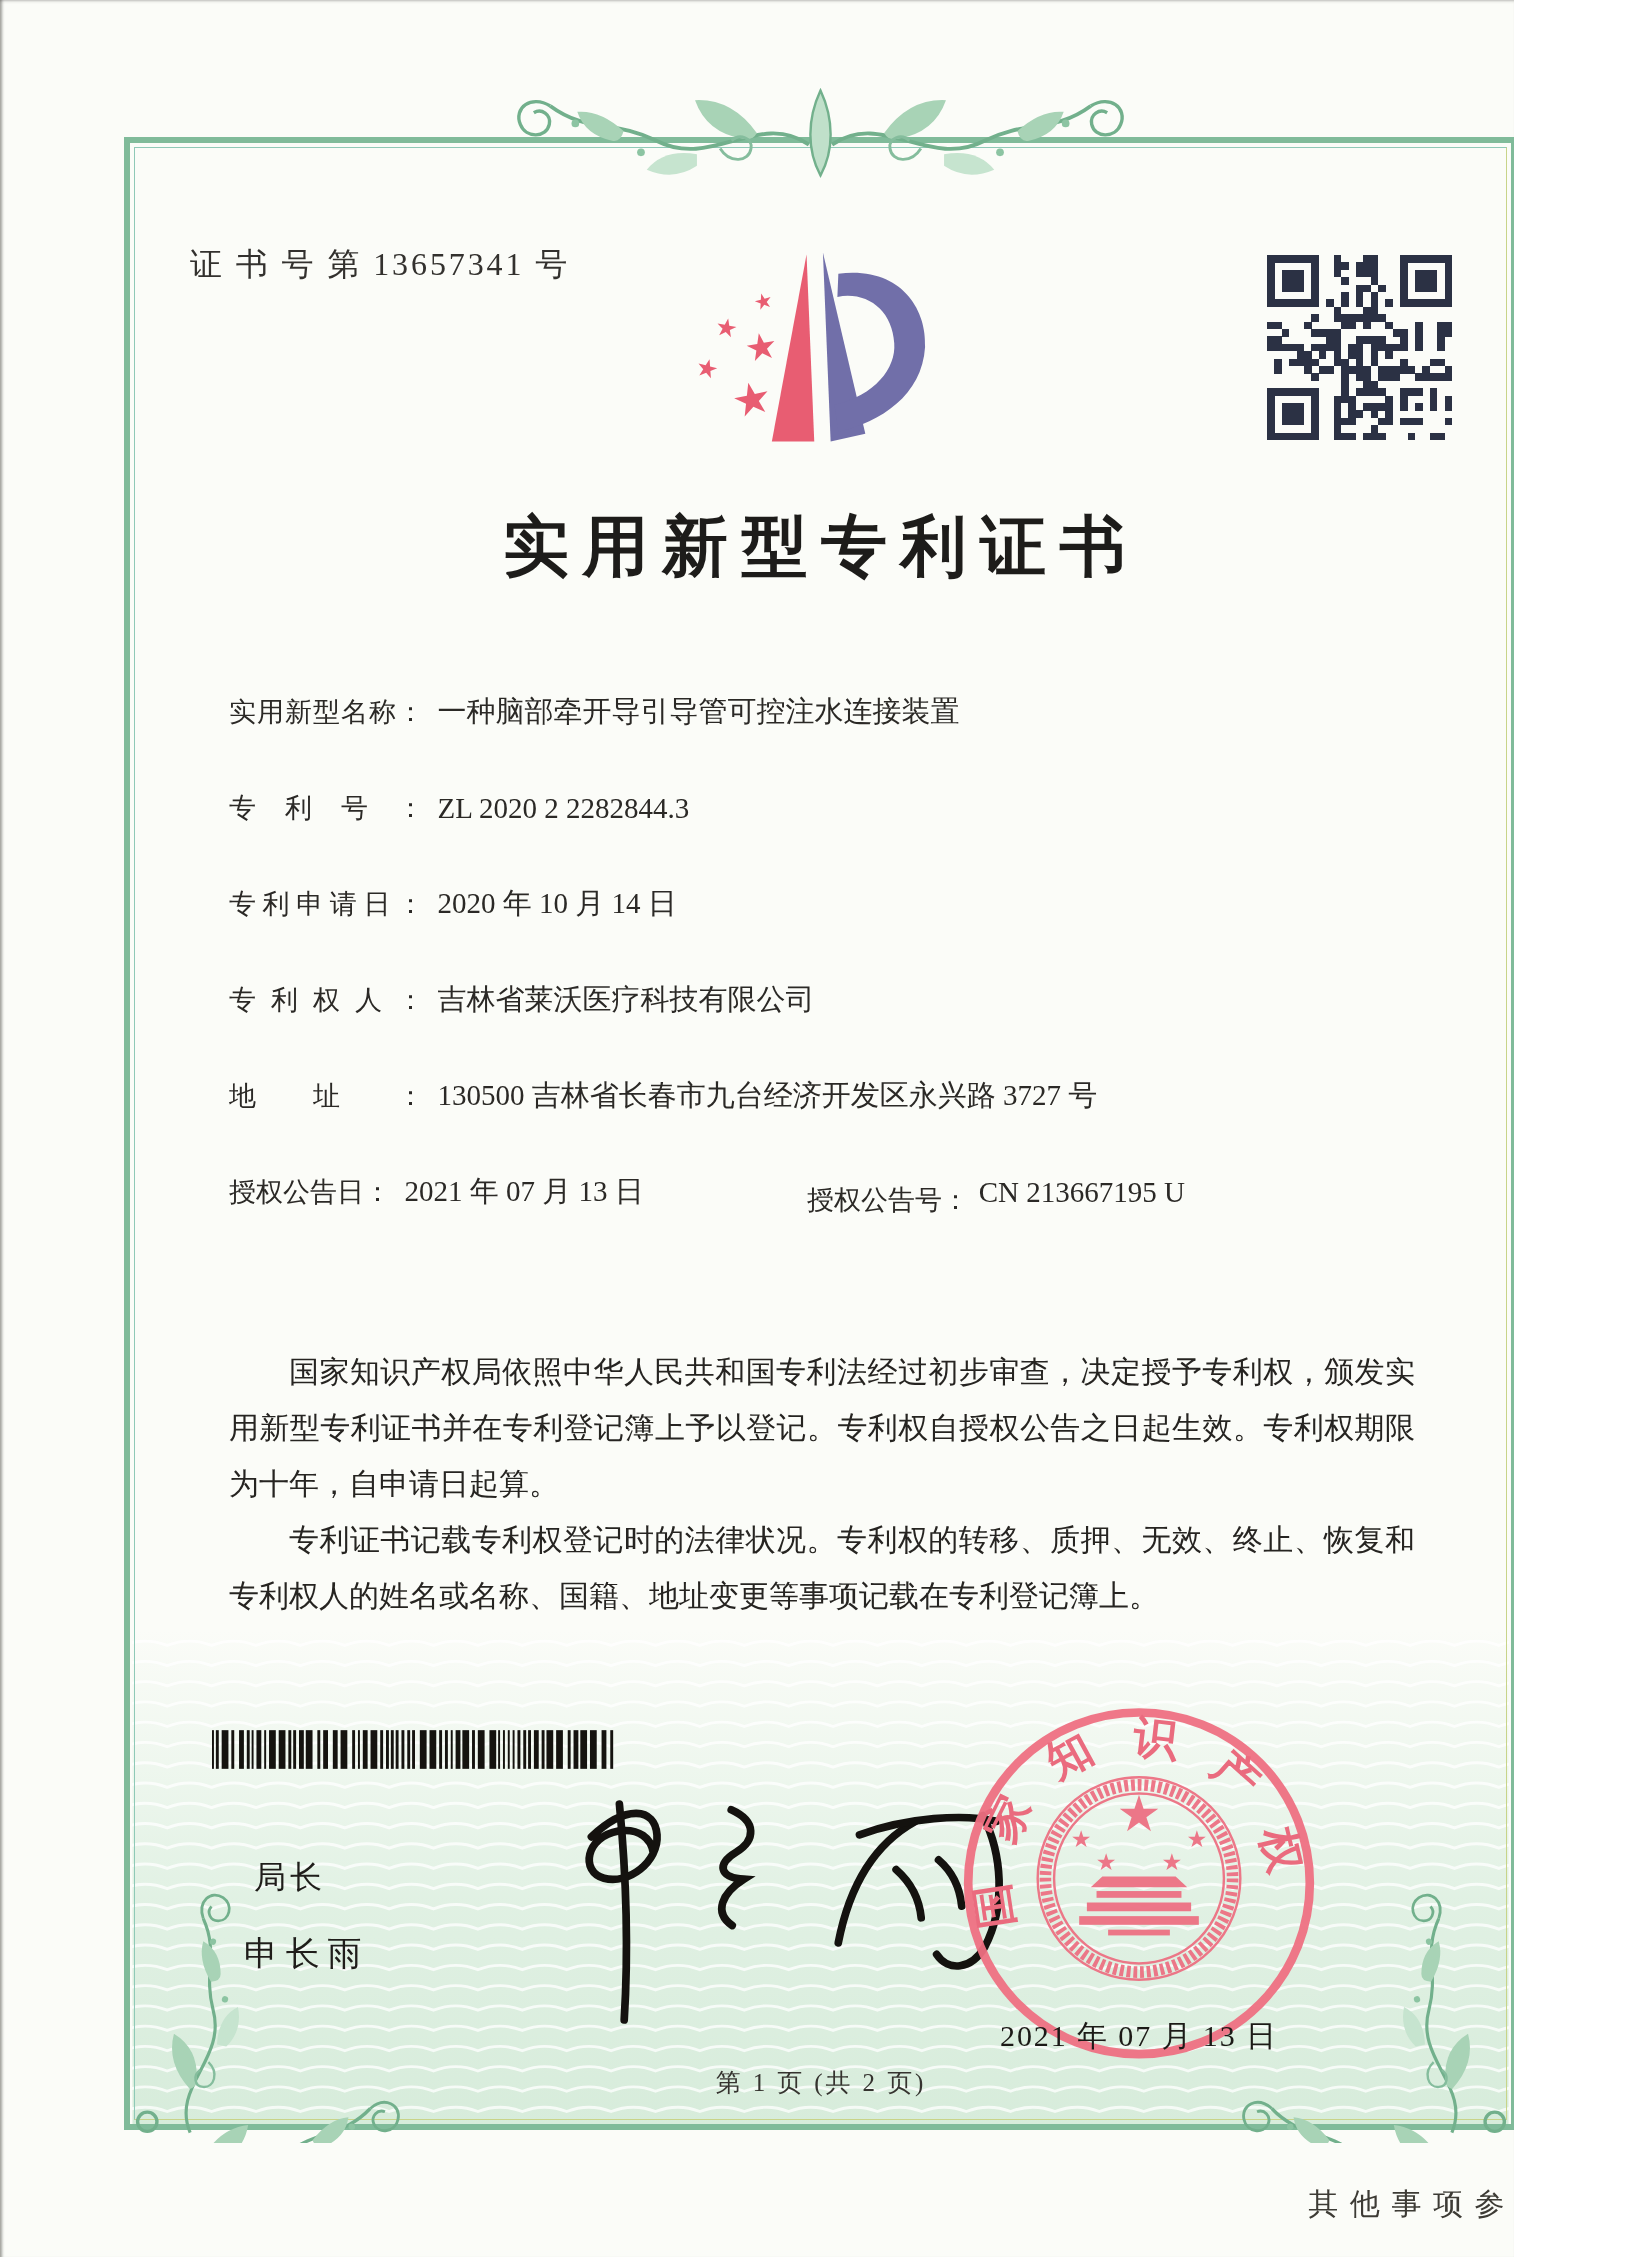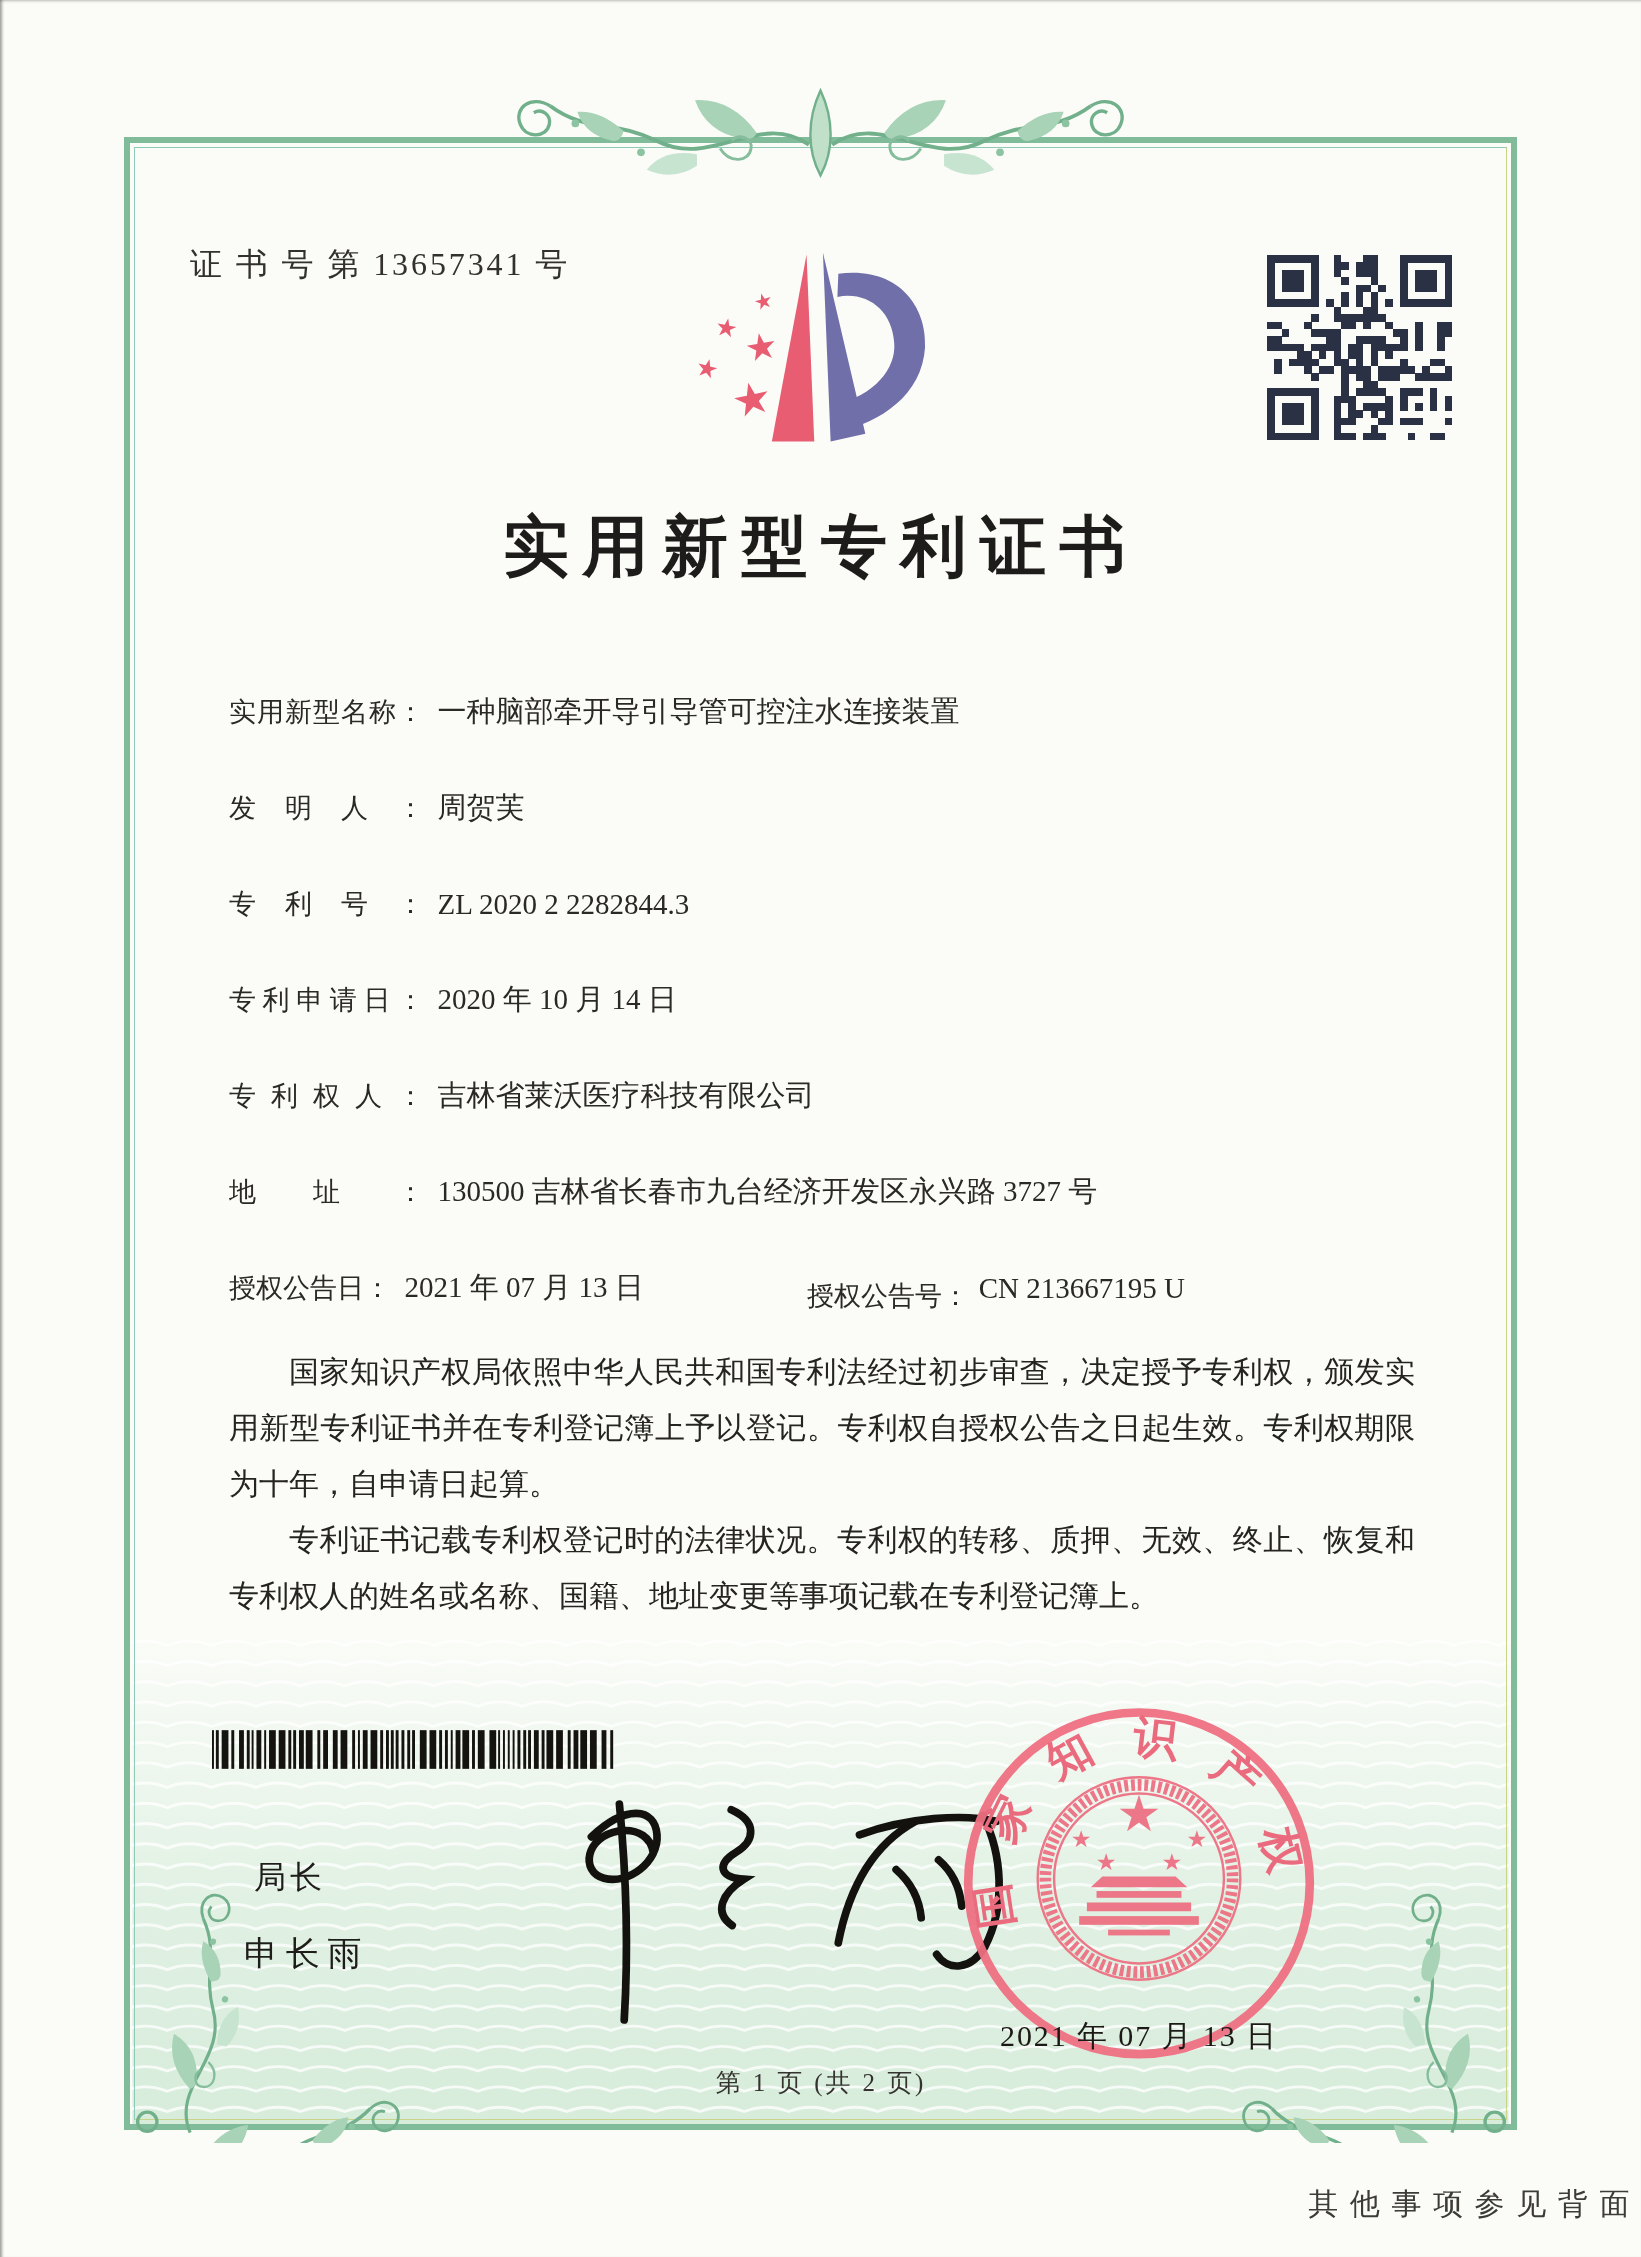--- a/index.html
+++ b/index.html
@@ -1,17 +1,17 @@
 <!DOCTYPE html>
 <html><head>
 <meta charset="utf-8">
 <style>
   html,body{margin:0;padding:0;background:#ffffff;}
   .page{
-    position:relative;width:1641px;height:2257px;overflow:hidden;
+    position:relative;width:1514px;height:2257px;overflow:hidden;
     background:#fbfcf8;
     box-shadow: inset 3.9px 0 2.9px -1.9px rgba(70,70,66,.5), inset 0 2.9px 2.9px -1.9px rgba(70,70,66,.35);
     font-family:"Liberation Serif","DejaVu Serif",serif;
     color:#2b2926;
   }
   .abs{position:absolute;}
   
   .frame{
     left:124px;top:137px;width:1381px;height:1981px;
     border:6.8px solid #80bb9a;z-index:3;
@@ -445,24 +445,20 @@
   </svg>
 
   <div class="abs title">实用新型专利证书</div>
 
   <div class="abs fields">
     <div class="frow">
       <span class="lbl">实用新型名称：</span>
       <span class="val">一种脑部牵开导引导管可控注水连接装置</span>
     </div>
     <div class="frow">
-      <span class="lbl">发明人：</span>
-      <span class="val">周贺芙</span>
-    </div>
-    <div class="frow">
       <span class="lbl">专利号：</span>
       <span class="val">ZL 2020 2 2282844.3</span>
     </div>
     <div class="frow">
       <span class="lbl">专利申请日：</span>
       <span class="val">2020 年 10 月 14 日</span>
     </div>
     <div class="frow">
       <span class="lbl">专利权人：</span>
       <span class="val">吉林省莱沃医疗科技有限公司</span>

